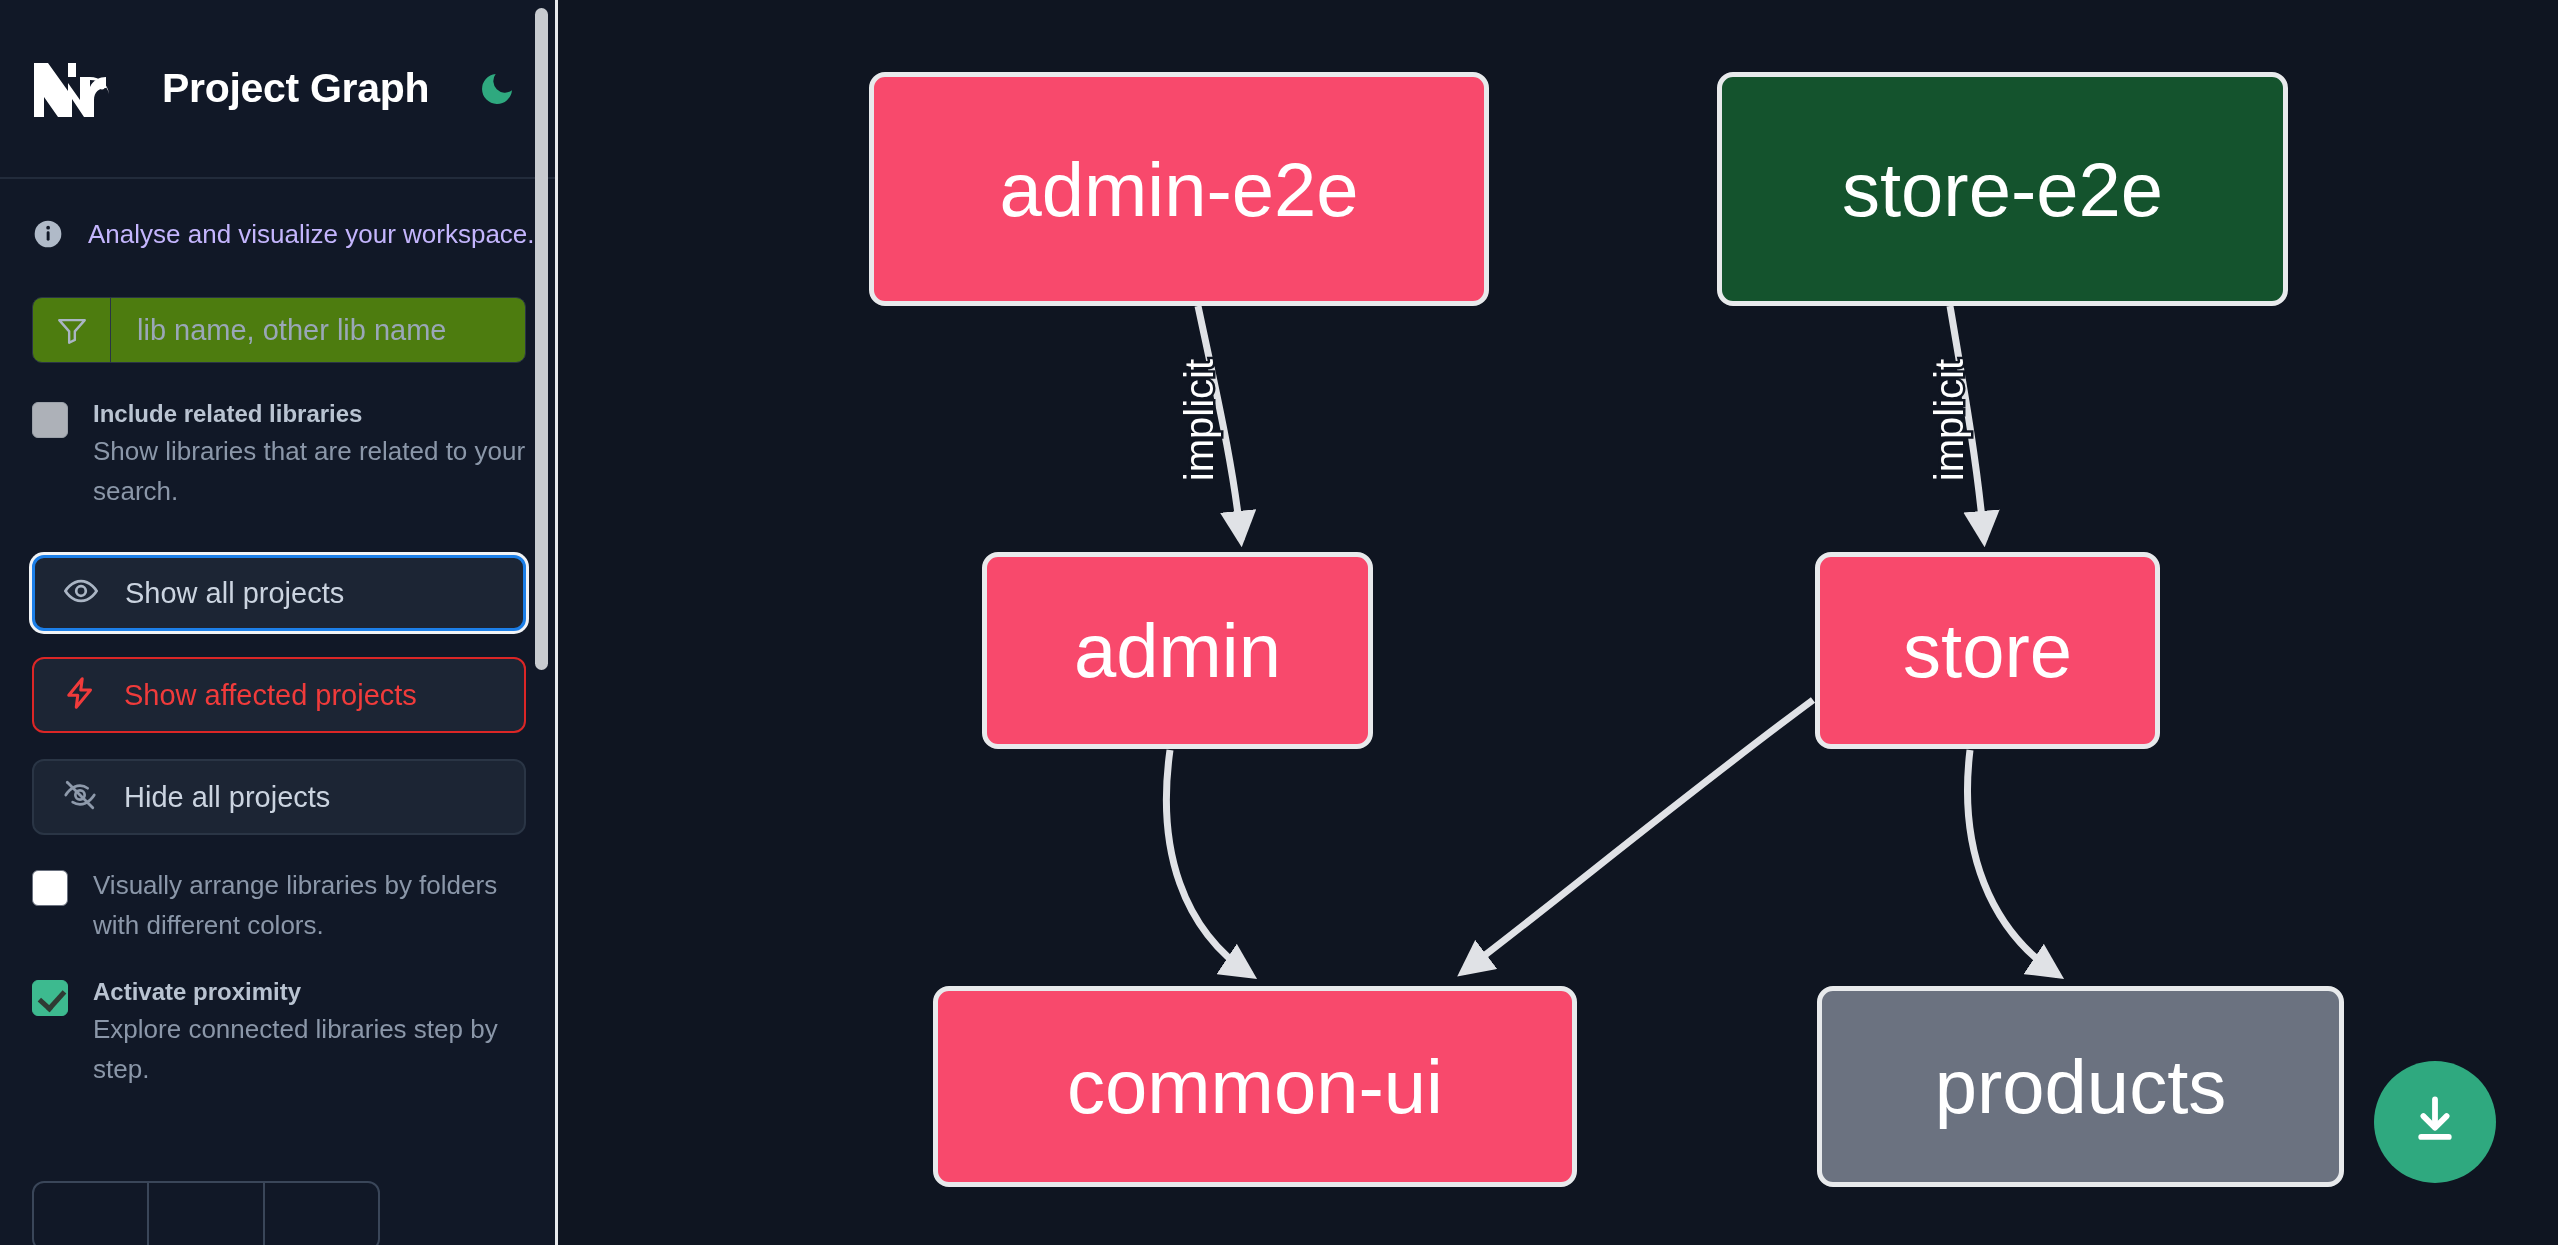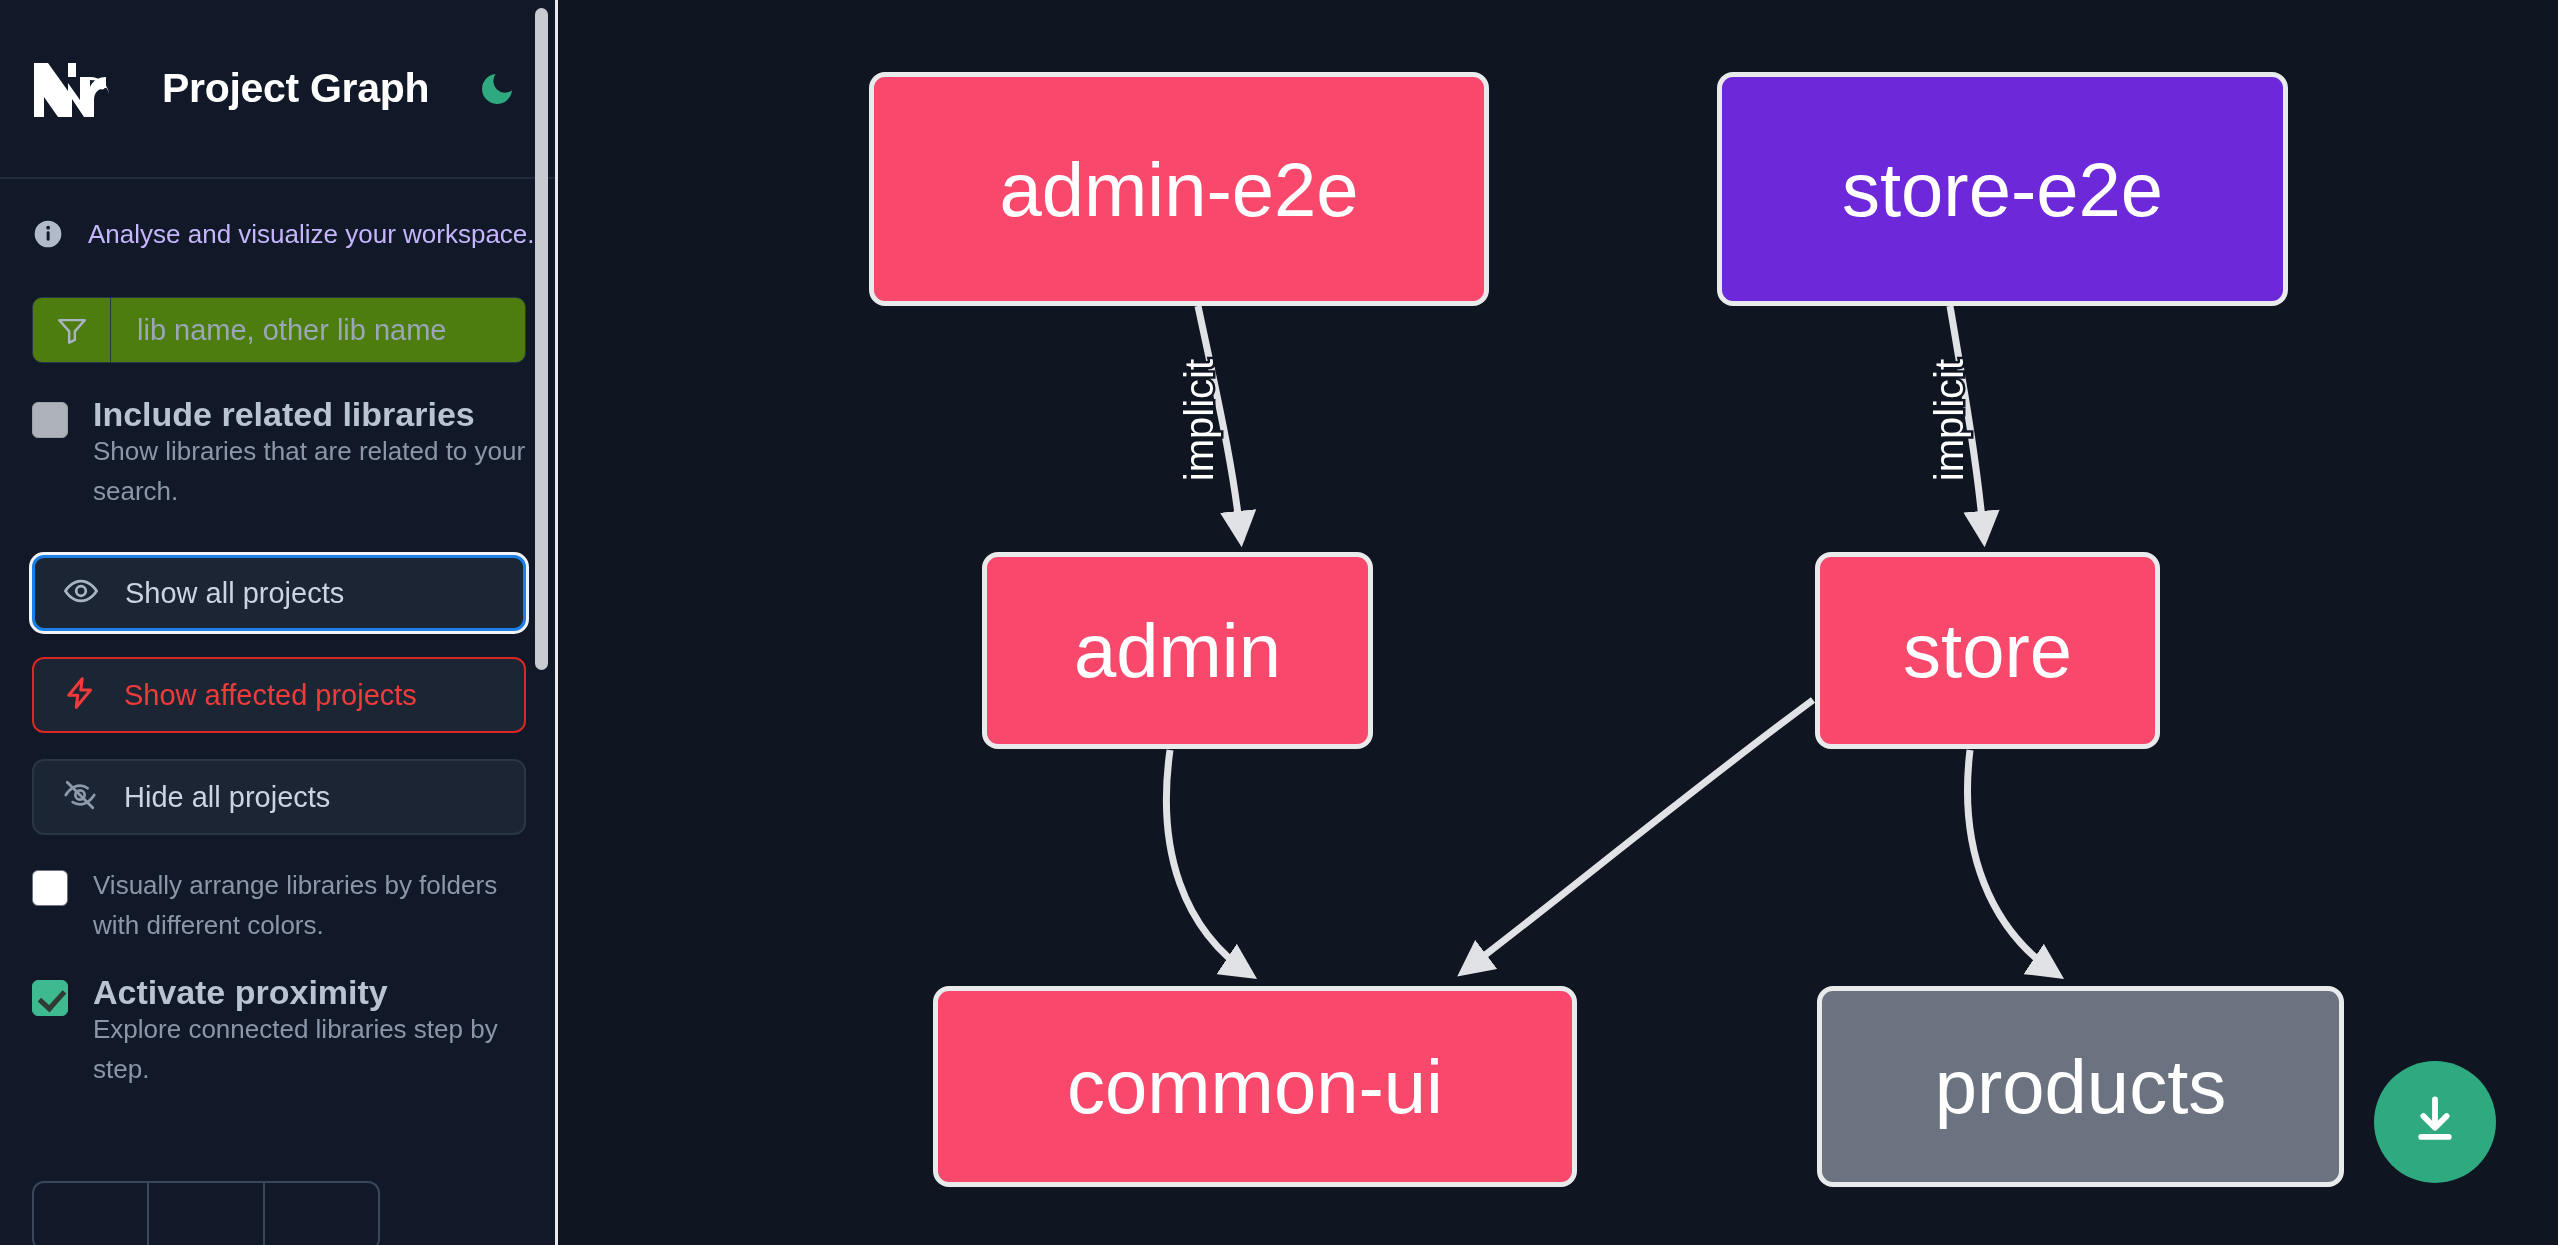--- a/index.html
+++ b/index.html
@@ -109,21 +109,21 @@
     content: "";
     position: absolute;
     left: 11px; top: 4px;
     width: 11px; height: 20px;
     border: solid #2f3a33;
     border-width: 0 5px 5px 0;
     transform: rotate(42deg);
   }
   .check-body { margin-left: 25px; }
   .check-title {
-    color: #b9c3d1; font-size: 34px; font-weight: 700; line-height: 34px;
+    color: #b9c3d1; font-size: 24px; font-weight: 700; line-height: 34px;
   }
   .check-desc {
     color: #8b97a9; font-size: 26px; line-height: 40px; max-width: 440px;
   }
 
   .btn-list { padding: 0 32px; margin-top: 44px; }
   .big-btn {
     display: flex; align-items: center;
     height: 76px;
     border-radius: 12px;
@@ -313,21 +313,21 @@
 
       <path d="M 1255 700 C 1120 800 1000 900 905 972" fill="none" stroke="#e0e2e6" stroke-width="7" marker-end="url(#arrow)"></path>
 
       <path d="M 1412 750 C 1400 850 1432 930 1500 975" fill="none" stroke="#e0e2e6" stroke-width="7" marker-end="url(#arrow)"></path>
 
       <text x="655" y="420" fill="#ffffff" font-size="40" font-family="Liberation Sans, sans-serif" transform="rotate(-90 655 420)" text-anchor="middle" stroke="#0f1521" stroke-width="5" paint-order="stroke">implicit</text>
       <text x="1405" y="420" fill="#ffffff" font-size="40" font-family="Liberation Sans, sans-serif" transform="rotate(-90 1405 420)" text-anchor="middle" stroke="#0f1521" stroke-width="5" paint-order="stroke">implicit</text>
     </svg>
 
     <div class="node" id="node-admin-e2e" style="left: 311px; top: 72px; width: 620px; height: 234px; background: rgb(248, 73, 108);">admin-e2e</div>
-    <div class="node" id="node-store-e2e" style="left: 1159px; top: 72px; width: 571px; height: 234px; background: #6d28d9;">store-e2e</div>
+    <div class="node" id="node-store-e2e" style="left: 1159px; top: 72px; width: 571px; height: 234px; background: #14532d;">store-e2e</div>
     <div class="node" id="node-admin" style="left: 424px; top: 552px; width: 391px; height: 197px; background: rgb(248, 73, 108);">admin</div>
     <div class="node" id="node-store" style="left: 1257px; top: 552px; width: 345px; height: 197px; background: rgb(248, 73, 108);">store</div>
     <div class="node" id="node-common-ui" style="left: 375px; top: 986px; width: 644px; height: 201px; background: rgb(248, 73, 108);">common-ui</div>
     <div class="node" id="node-products" style="left: 1259px; top: 986px; width: 527px; height: 201px; background: rgb(107, 114, 128);">products</div>
 
     <div id="fab-download">
       <span>
         <svg viewBox="0 0 24 24" width="58" height="58">
           <path d="M12 3.5v11" stroke="#ffffff" stroke-width="2.4" stroke-linecap="round" fill="none"></path>
           <path d="M7.2 10.4 12 15.2l4.8-4.8" stroke="#ffffff" stroke-width="2.4" stroke-linecap="round" stroke-linejoin="round" fill="none"></path>

